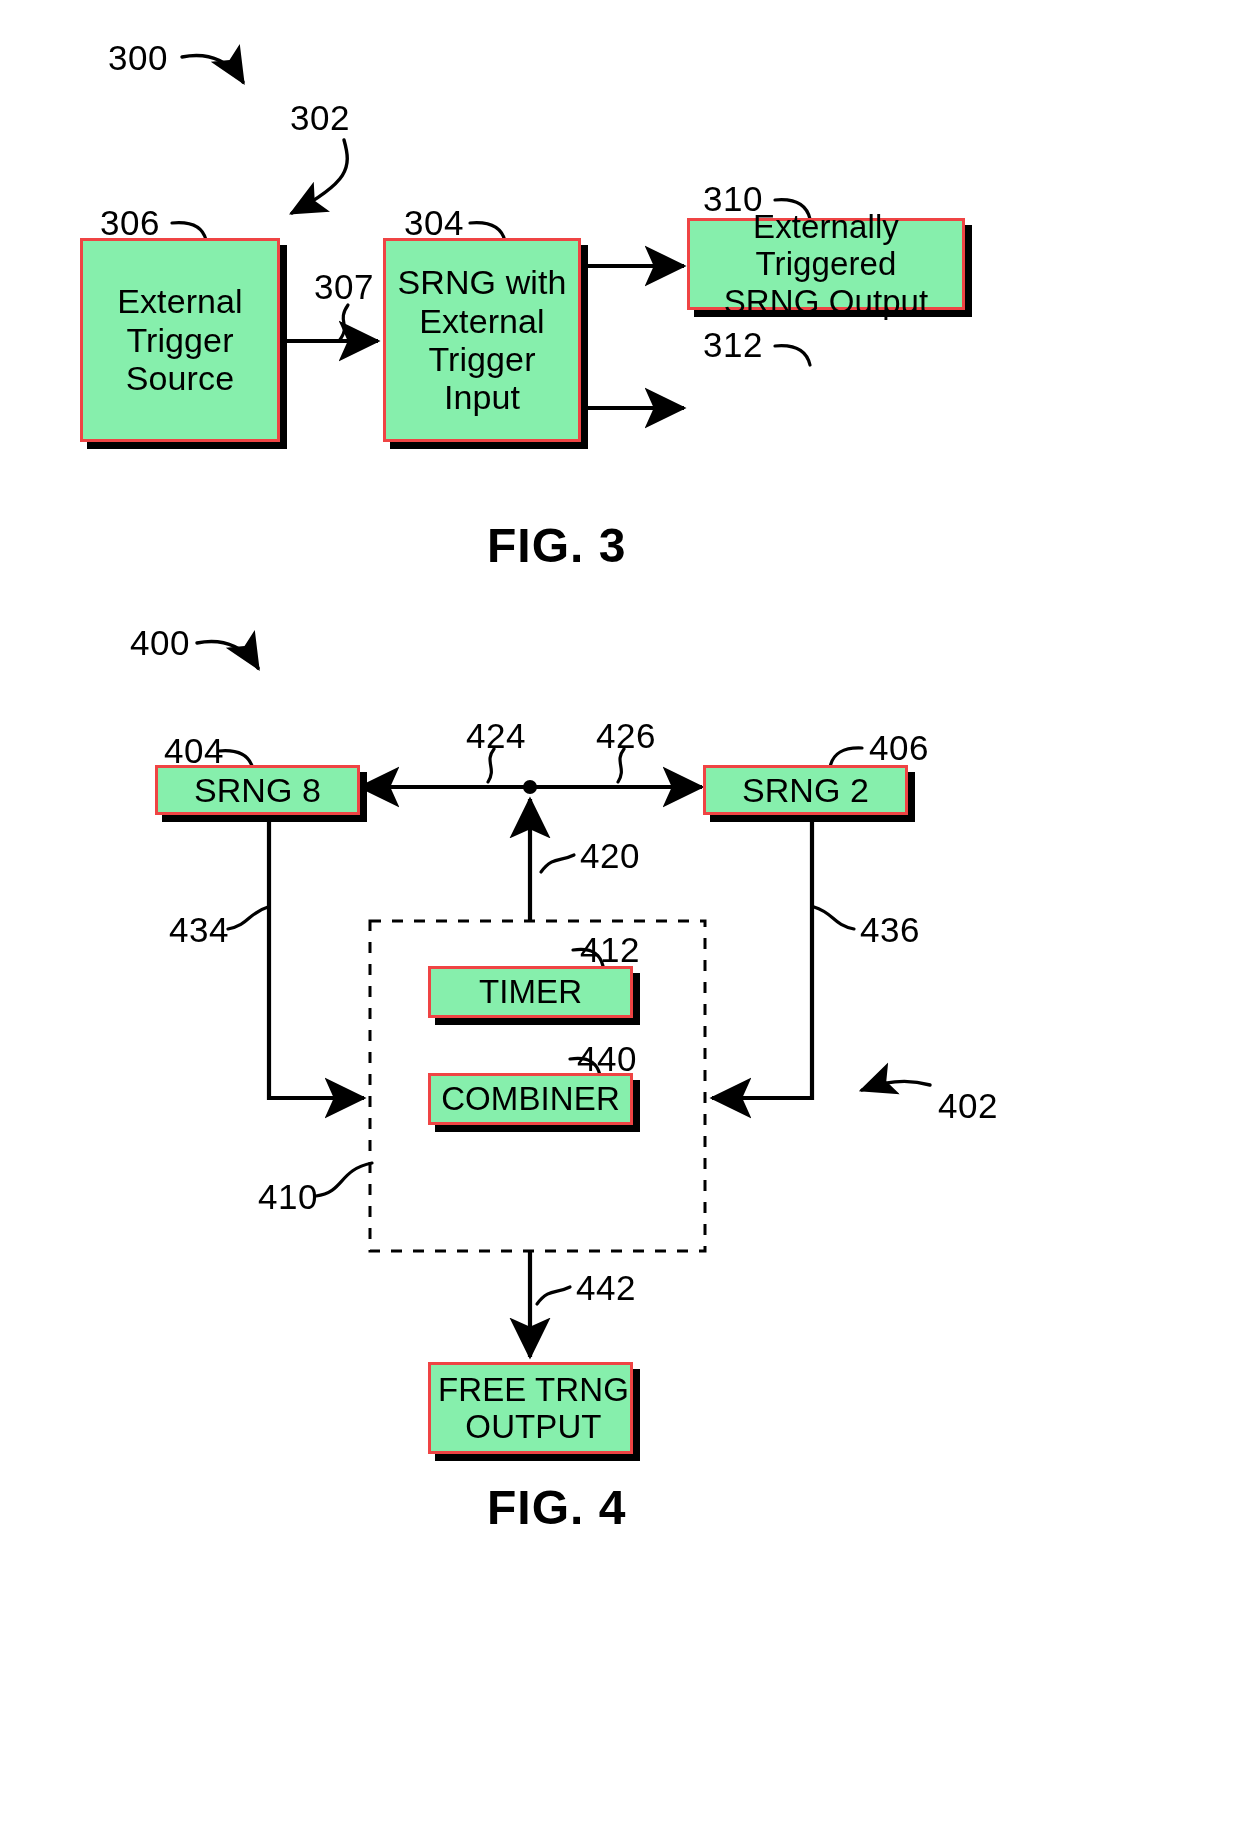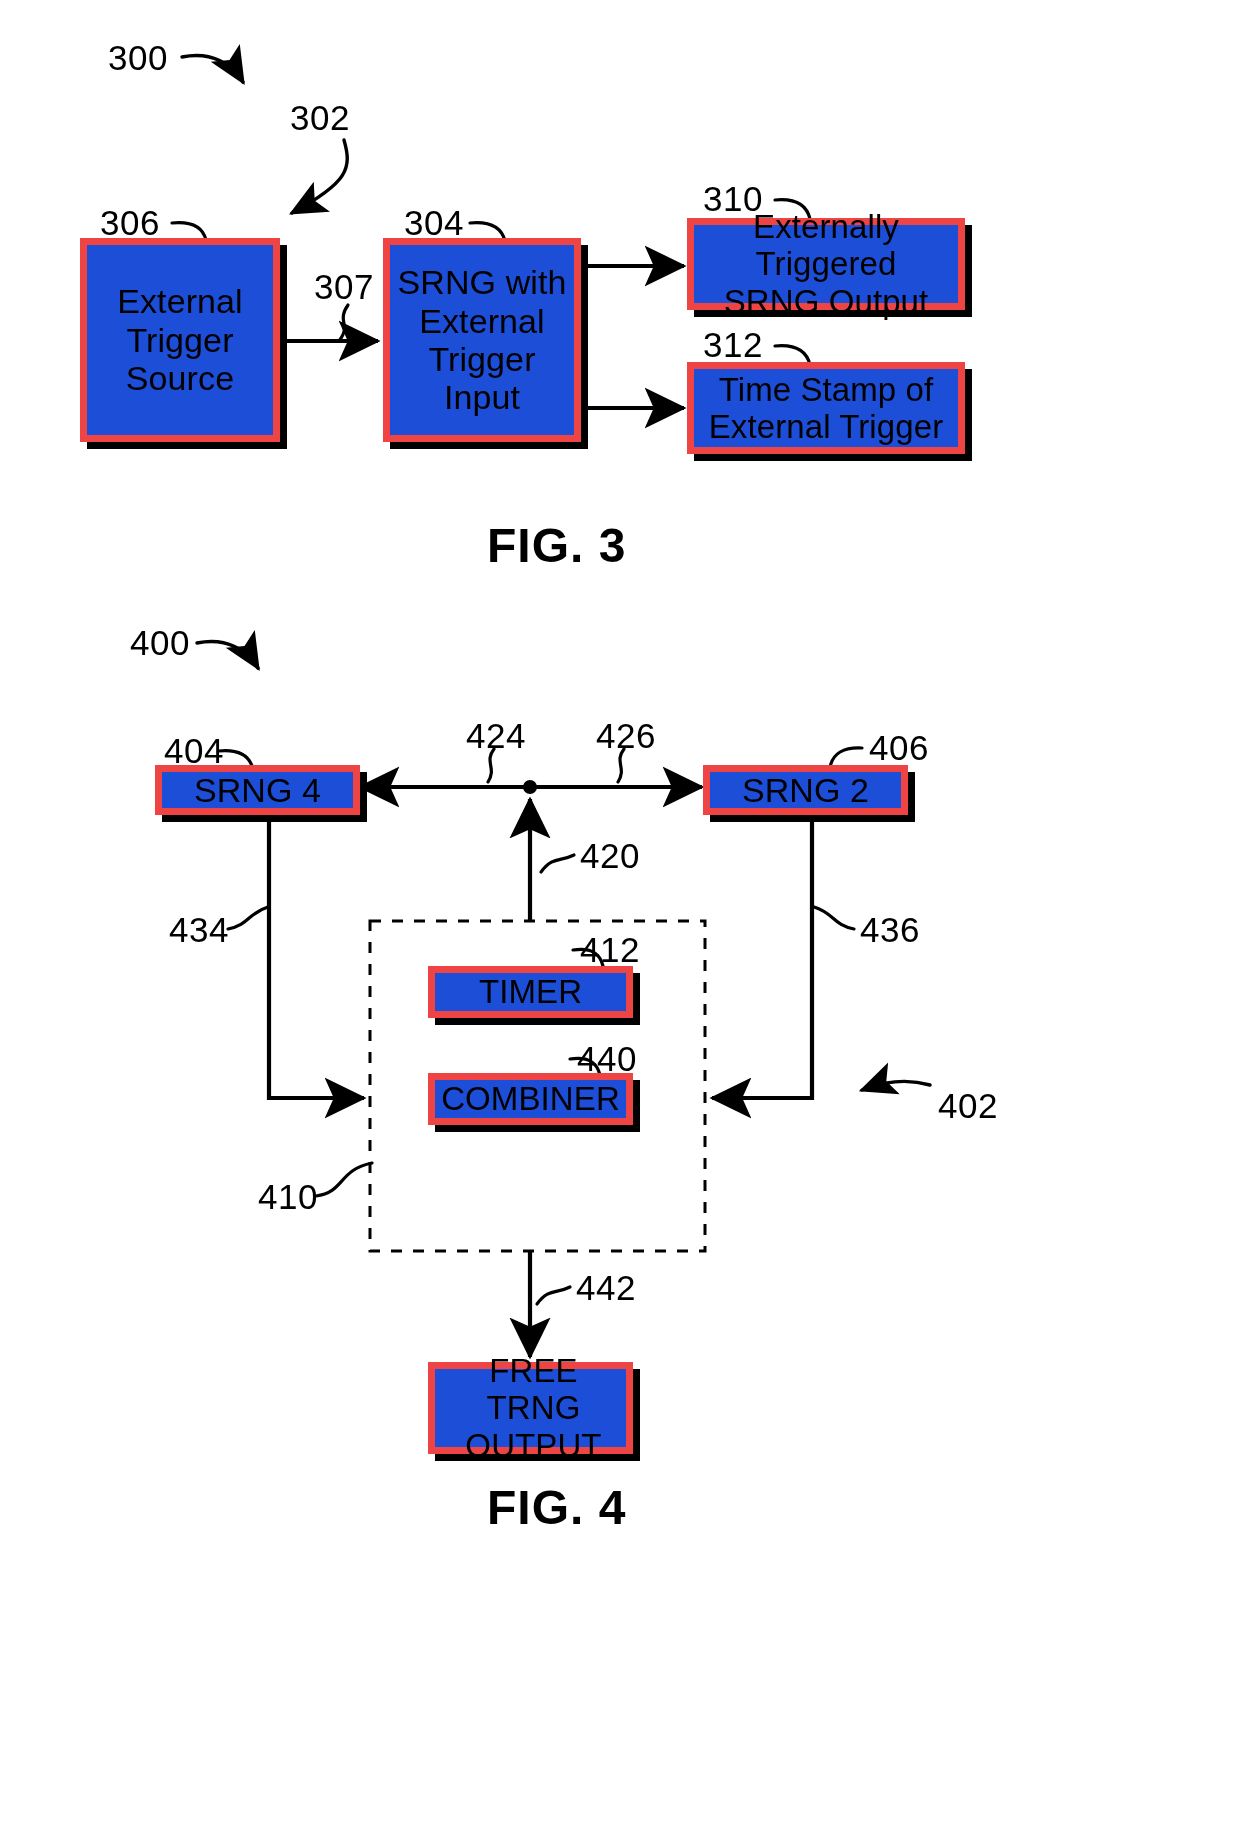--- a/index.html
+++ b/index.html
@@ -25,22 +25,22 @@
     left: 0; top: 0;
     width: 1240px;
     height: 1829px;
     pointer-events: none;
   }
 
   
   .pbox {
     position: absolute;
     box-sizing: border-box;
-    background: #1d4ed8;
-    border: 7px solid #ef4444;
+    background: #86efac;
+    border: 3px solid #ef4444;
     display: flex;
     align-items: center;
     justify-content: center;
     text-align: center;
     box-shadow: 7px 7px 0 0 #000000;
     z-index: 3;
   }
   .pbox .boxtext {
     display: block;
     width: 100%;
@@ -187,26 +187,20 @@
       </span>
     </div>
 
     <div class="pbox box-f3-310" style="left:687px; top:218px; width:278px; height:92px;">
       <span class="boxtext">
         <span>Externally Triggered</span><br>
         <span>SRNG Output</span>
       </span>
     </div>
 
-    <div class="pbox box-f3-312" style="left:687px; top:362px; width:278px; height:92px;">
-      <span class="boxtext">
-        <span>Time Stamp of</span><br>
-        <span>External Trigger</span>
-      </span>
-    </div>
 
     <span class="caption" style="left:487px; top:518px;">FIG. 3</span>
   </div>
 
   <div class="fig-root">
 
     <span class="num" style="left:130px; top:625px;">400</span>
     <span class="num" style="left:938px; top:1088px;">402</span>
 
     <span class="num" style="left:164px; top:733px;">404</span>
@@ -218,21 +212,21 @@
 
     <span class="num" style="left:169px; top:912px;">434</span>
     <span class="num" style="left:860px; top:912px;">436</span>
 
     <span class="num" style="left:580px; top:932px;">412</span>
     <span class="num" style="left:577px; top:1041px;">440</span>
     <span class="num" style="left:258px; top:1179px;">410</span>
     <span class="num" style="left:576px; top:1270px;">442</span>
 
     <div class="pbox box-f4-srng" style="left:155px; top:765px; width:205px; height:50px;">
-      <span class="boxtext">SRNG 4</span>
+      <span class="boxtext">SRNG 8</span>
     </div>
 
     <div class="pbox box-f4-srng" style="left:703px; top:765px; width:205px; height:50px;">
       <span class="boxtext">SRNG 2</span>
     </div>
 
     <div class="pbox box-f4-timer" style="left:428px; top:966px; width:205px; height:52px;">
       <span class="boxtext">TIMER</span>
     </div>
 

